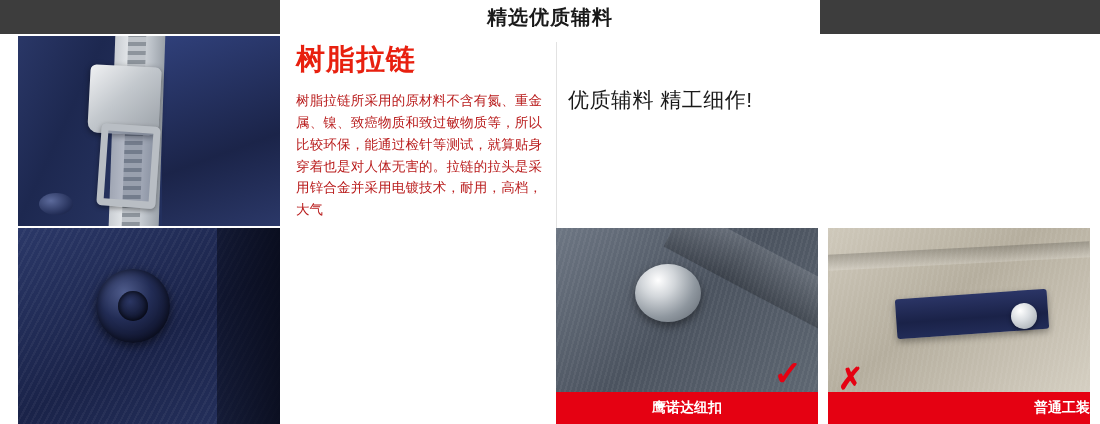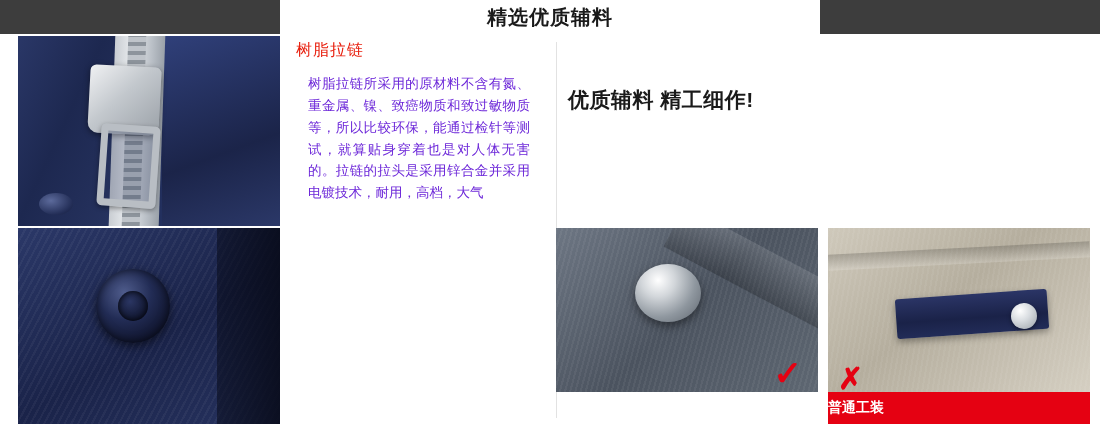--- a/index.html
+++ b/index.html
@@ -131,30 +131,30 @@
 
   
   .text-zipper {
     position: absolute;
     left: 296px;
     top: 4px;
     width: 246px;
   }
   .head-red {
     color: #e8200f;
-    font-size: 16px;
-    font-weight: normal;
+    font-size: 29px;
+    font-weight: bold;
     margin: 0 0 10px 0;
     letter-spacing: 1px;
   }
   .body-text {
-    color: #6d28d9;
+    color: #b91c1c;
     font-size: 13.5px;
     line-height: 1.62;
-    margin: 12px;
+    margin: 0;
     text-align: justify;
   }
 
   
   .vline {
     position: absolute;
     left: 556px;
     top: 42px;
     width: 1px;
     height: 376px;
@@ -164,21 +164,21 @@
   
   .block-right {
     position: absolute;
     left: 568px;
     top: 50px;
     width: 516px;
   }
   .head-black {
     color: #1a1a1a;
     font-size: 21px;
-    font-weight: bold;
+    font-weight: normal;
     margin: 0 0 16px 0;
     letter-spacing: 0.5px;
   }
   .body-text-lg {
     color: #2b2b2b;
     font-size: 14.5px;
     line-height: 1.75;
     margin: 0;
     text-align: justify;
   }
@@ -335,21 +335,21 @@
     display: flex;
     align-items: center;
     justify-content: center;
   }
   .cmp-caption-text {
     color: #ffffff;
     font-size: 14px;
     font-weight: bold;
   }
   .cmp-bad .cmp-caption {
-    justify-content: flex-start;
+    justify-content: flex-end;
     box-sizing: border-box;
   }
 
   .mark-check {
     position: absolute;
     right: 16px;
     bottom: 34px;
     color: #e50112;
     font-size: 34px;
     font-weight: bold;
@@ -409,20 +409,23 @@
     </div>
 
 
     <div class="cmp cmp-good">
       <div class="cmp-photo">
         <div class="good-cloth"></div>
         <div class="good-fold"></div>
         <div class="good-snap"></div>
       </div>
       <div class="mark-check">✓</div>
+      <div class="cmp-caption">
+        <span class="cmp-caption-text">鹰诺达纽扣</span>
+      </div>
     </div>
 
     <div class="cmp cmp-bad">
       <div class="cmp-photo">
         <div class="bad-cloth"></div>
         <div class="bad-seam"></div>
         <div class="bad-tab"></div>
         <div class="bad-snap"></div>
       </div>
       <div class="mark-cross">✗</div>

